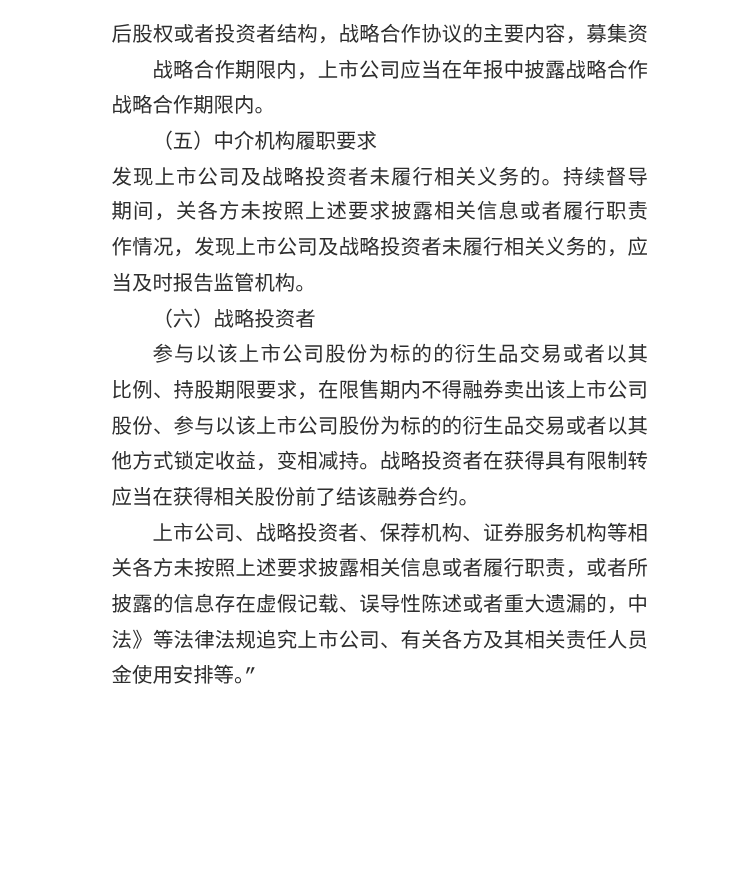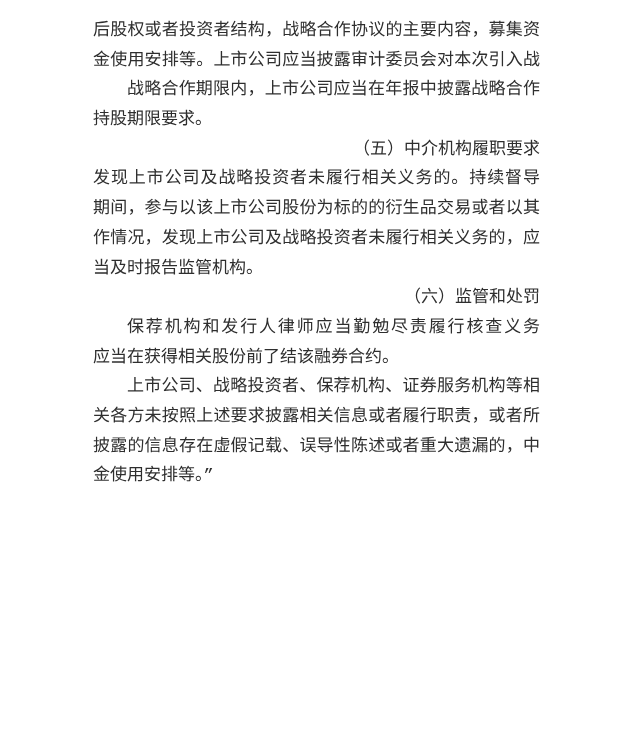--- a/index.html
+++ b/index.html
@@ -37,60 +37,62 @@
   
   .ln.fill {
     white-space: normal;
     text-align: justify;
     text-align-last: justify;
     text-justify: inter-ideograph;
   }
   
   .ln.first {
     text-indent: 2em;
-    text-align: right;
   }
 </style>
 </head>
 <body>
 
 <div class="page">
   <div class="textblock">
 
     <div class="para">
       <div class="ln fill">后股权或者投资者结构，战略合作协议的主要内容，募集资</div>
-      <div class="ln fill">金使用安排等。上市公司应当披露审计委员会对本次引入战</div>
     </div>
 
     <div class="para">
       <div class="ln fill first">战略合作期限内，上市公司应当在年报中披露战略合作</div>
-      <div class="ln">持股期限要求。</div>
+      <div class="ln">战略合作期限内。</div>
     </div>
 
     <div class="para">
       <div class="ln first">（五）中介机构履职要求</div>
     </div>
 
     <div class="para">
       <div class="ln fill">发现上市公司及战略投资者未履行相关义务的。持续督导</div>
-      <div class="ln fill">期间，参与以该上市公司股份为标的的衍生品交易或者以其</div>
+      <div class="ln fill">期间，关各方未按照上述要求披露相关信息或者履行职责</div>
       <div class="ln fill">作情况，发现上市公司及战略投资者未履行相关义务的，应</div>
       <div class="ln">当及时报告监管机构。</div>
     </div>
 
     <div class="para">
-      <div class="ln first">（六）监管和处罚</div>
+      <div class="ln first">（六）战略投资者</div>
     </div>
 
     <div class="para">
-      <div class="ln fill first">保荐机构和发行人律师应当勤勉尽责履行核查义务</div>
+      <div class="ln fill first">参与以该上市公司股份为标的的衍生品交易或者以其</div>
+      <div class="ln fill">比例、持股期限要求，在限售期内不得融券卖出该上市公司</div>
+      <div class="ln fill">股份、参与以该上市公司股份为标的的衍生品交易或者以其</div>
+      <div class="ln fill">他方式锁定收益，变相减持。战略投资者在获得具有限制转</div>
       <div class="ln">应当在获得相关股份前了结该融券合约。</div>
     </div>
 
     <div class="para">
       <div class="ln fill first">上市公司、战略投资者、保荐机构、证券服务机构等相</div>
       <div class="ln fill">关各方未按照上述要求披露相关信息或者履行职责，或者所</div>
       <div class="ln fill">披露的信息存在虚假记载、误导性陈述或者重大遗漏的，中</div>
+      <div class="ln fill">法》等法律法规追究上市公司、有关各方及其相关责任人员</div>
       <div class="ln">金使用安排等。”</div>
     </div>
 
   </div>
 </div>
 
 </body></html>

